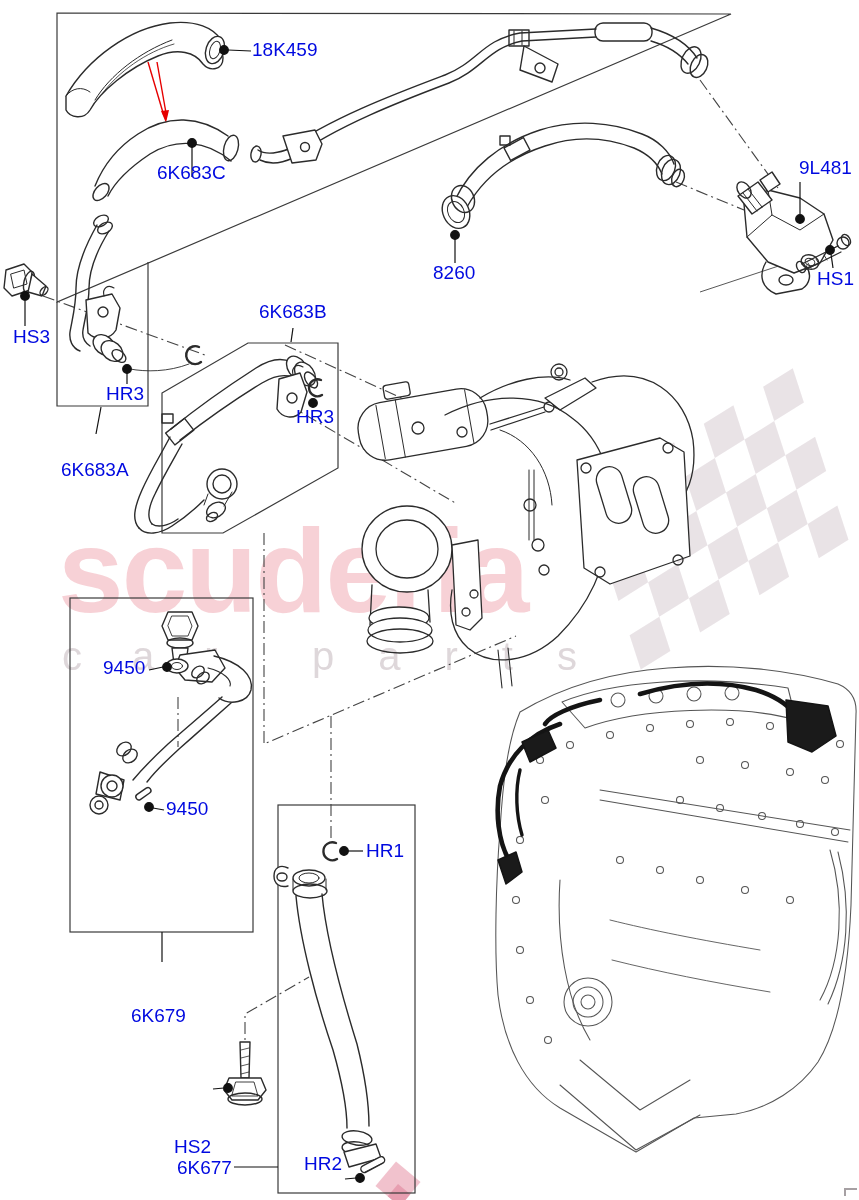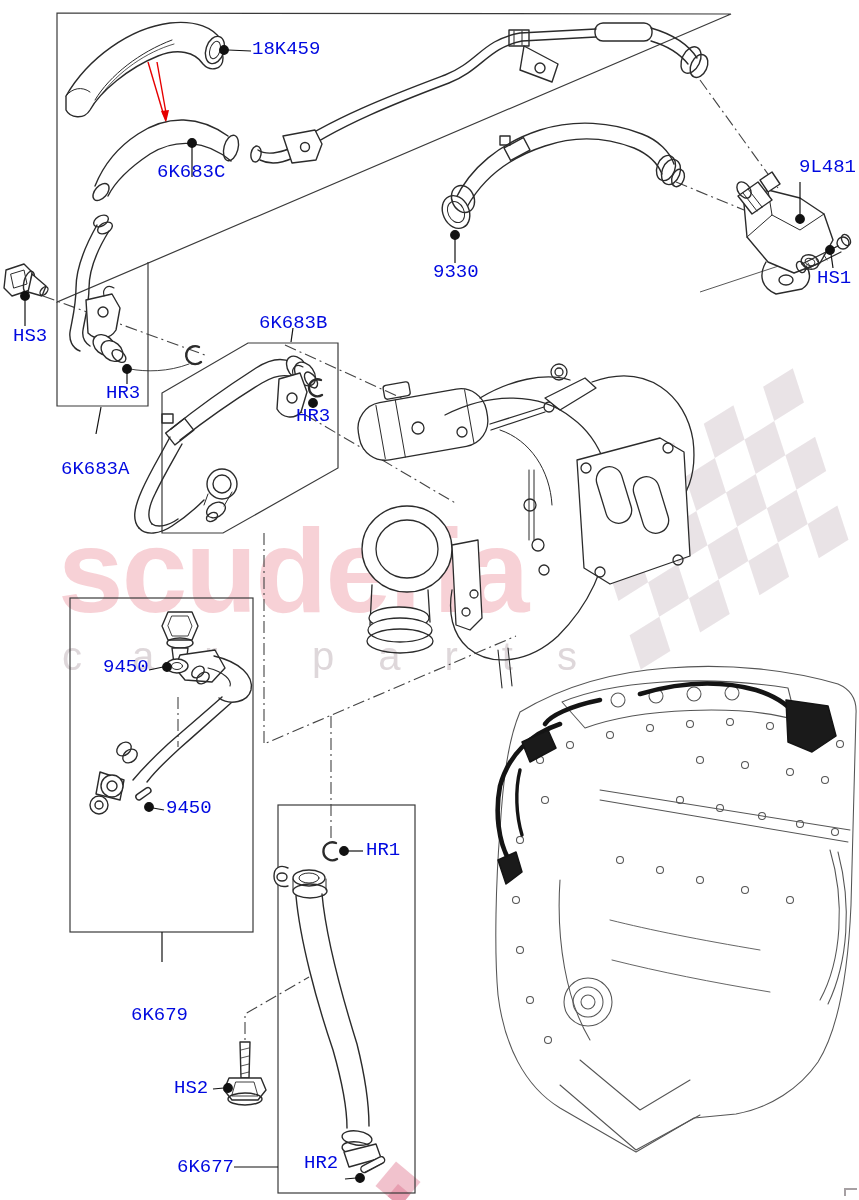--- a/index.html
+++ b/index.html
@@ -1,20 +1,20 @@
 <!DOCTYPE html>
 <html><head>
 <meta charset="utf-8">
 <style>
   html,body{margin:0;padding:0;background:#ffffff;}
   #stage{position:relative;width:859px;height:1200px;background:#ffffff;overflow:hidden;
          font-family:"Liberation Sans",sans-serif;}
   #art{position:absolute;left:0;top:0;}
   .plabel{position:absolute;font-size:19px;line-height:19px;color:#0009E0;
-          font-family:Liberation Mono, monospace;white-space:nowrap;cursor:pointer;}
+          font-family:Liberation Sans, sans-serif;white-space:nowrap;cursor:pointer;}
 </style>
 </head>
 <body>
 
 <div id="stage">
 
 <svg id="art" width="859" height="1200" viewBox="0 0 859 1200">
 
   <g>
     <text x="58" y="612" font-size="118" font-weight="bold" letter-spacing="-2" fill="rgba(223,62,85,0.24)">scuderia</text>
@@ -390,29 +390,29 @@
     <path d="M213,1089 L224,1088" fill="none"></path>
         <circle cx="228" cy="1088" r="4.3"></circle>
     <path d="M234,1167 L278,1167" fill="none"></path>
     <path d="M345,1179 L356,1178" fill="none"></path>
         <circle cx="360" cy="1178" r="4.3"></circle>
   </g>
 </svg>
 
 <div class="plabel" style="left:252px;top:40px">18K459</div>
 <div class="plabel" style="left:157px;top:163px">6K683C</div>
-<div class="plabel" style="left:433px;top:263px">9330</div>
+<div class="plabel" style="left:433px;top:263px">8260</div>
 <div class="plabel" style="left:799px;top:158px">9L481</div>
 <div class="plabel" style="left:817px;top:269px">HS1</div>
 <div class="plabel" style="left:13px;top:327px">HS3</div>
 <div class="plabel" style="left:106px;top:384px">HR3</div>
-<div class="plabel" style="left:259px;top:314px">6K683B</div>
+<div class="plabel" style="left:259px;top:302px">6K683B</div>
 <div class="plabel" style="left:296px;top:407px">HR3</div>
 <div class="plabel" style="left:61px;top:460px">6K683A</div>
 <div class="plabel" style="left:103px;top:658px">9450</div>
 <div class="plabel" style="left:166px;top:799px">9450</div>
 <div class="plabel" style="left:131px;top:1006px">6K679</div>
 <div class="plabel" style="left:366px;top:841px">HR1</div>
-<div class="plabel" style="left:174px;top:1079px">HS2</div>
+<div class="plabel" style="left:174px;top:1137px">HS2</div>
 <div class="plabel" style="left:177px;top:1158px">6K677</div>
 <div class="plabel" style="left:304px;top:1154px">HR2</div>
 
 </div>
 
 </body></html>

